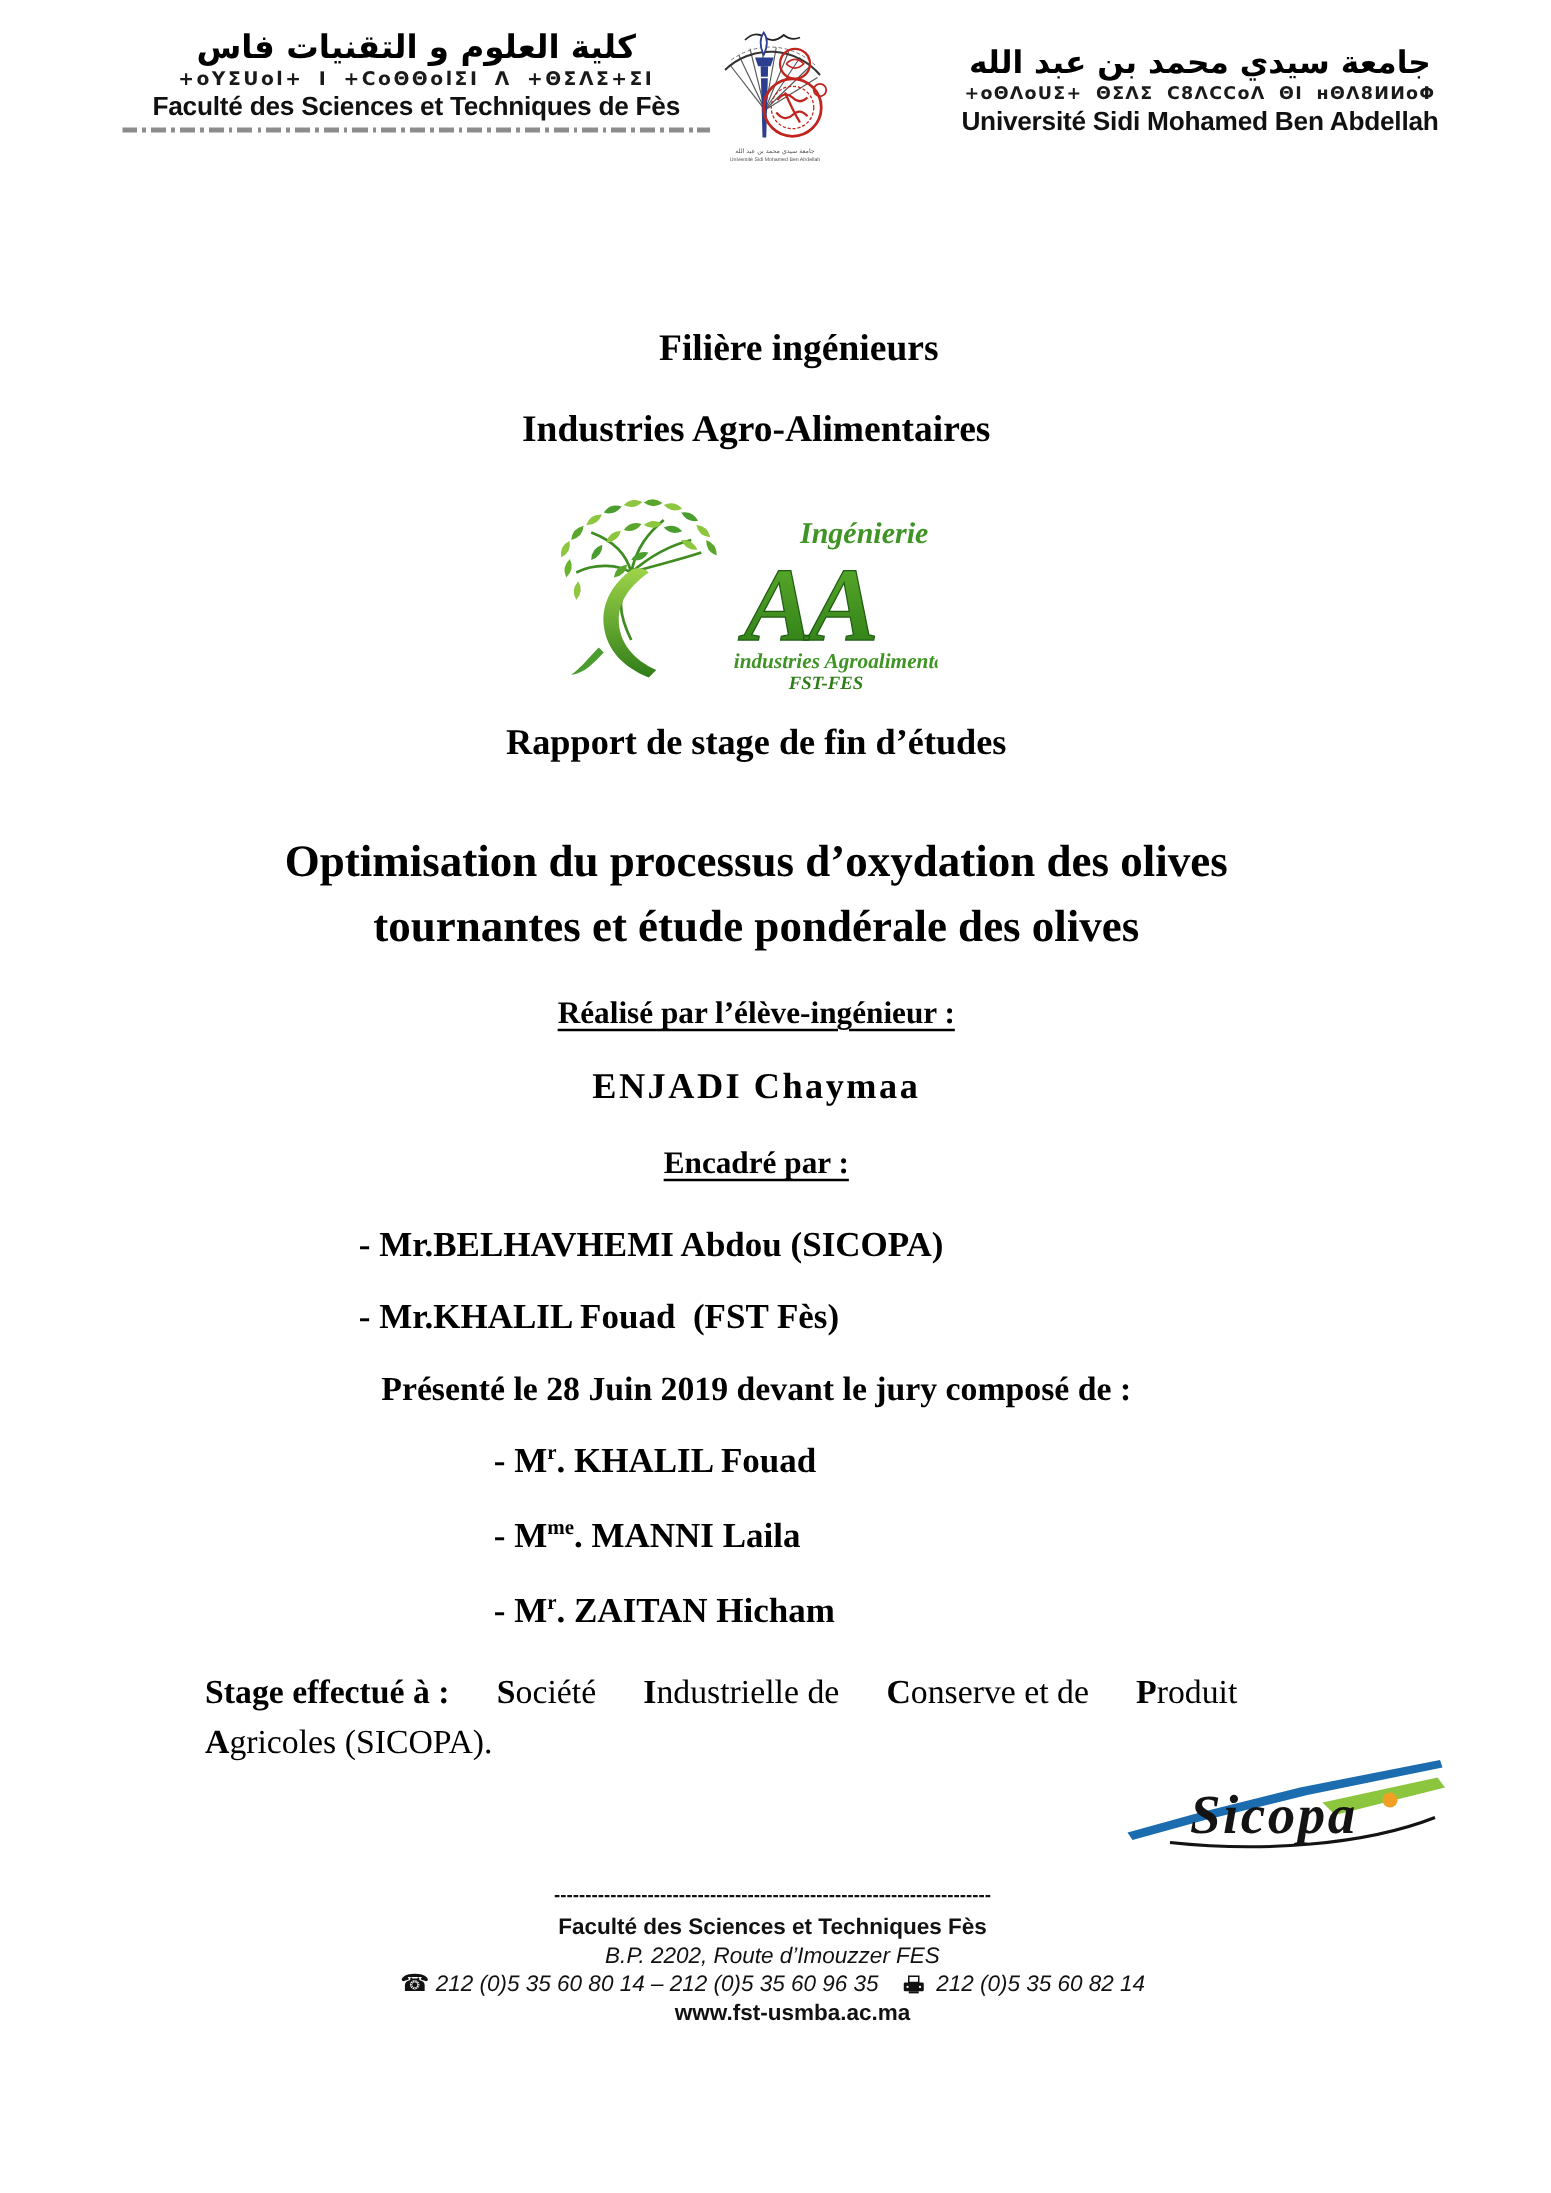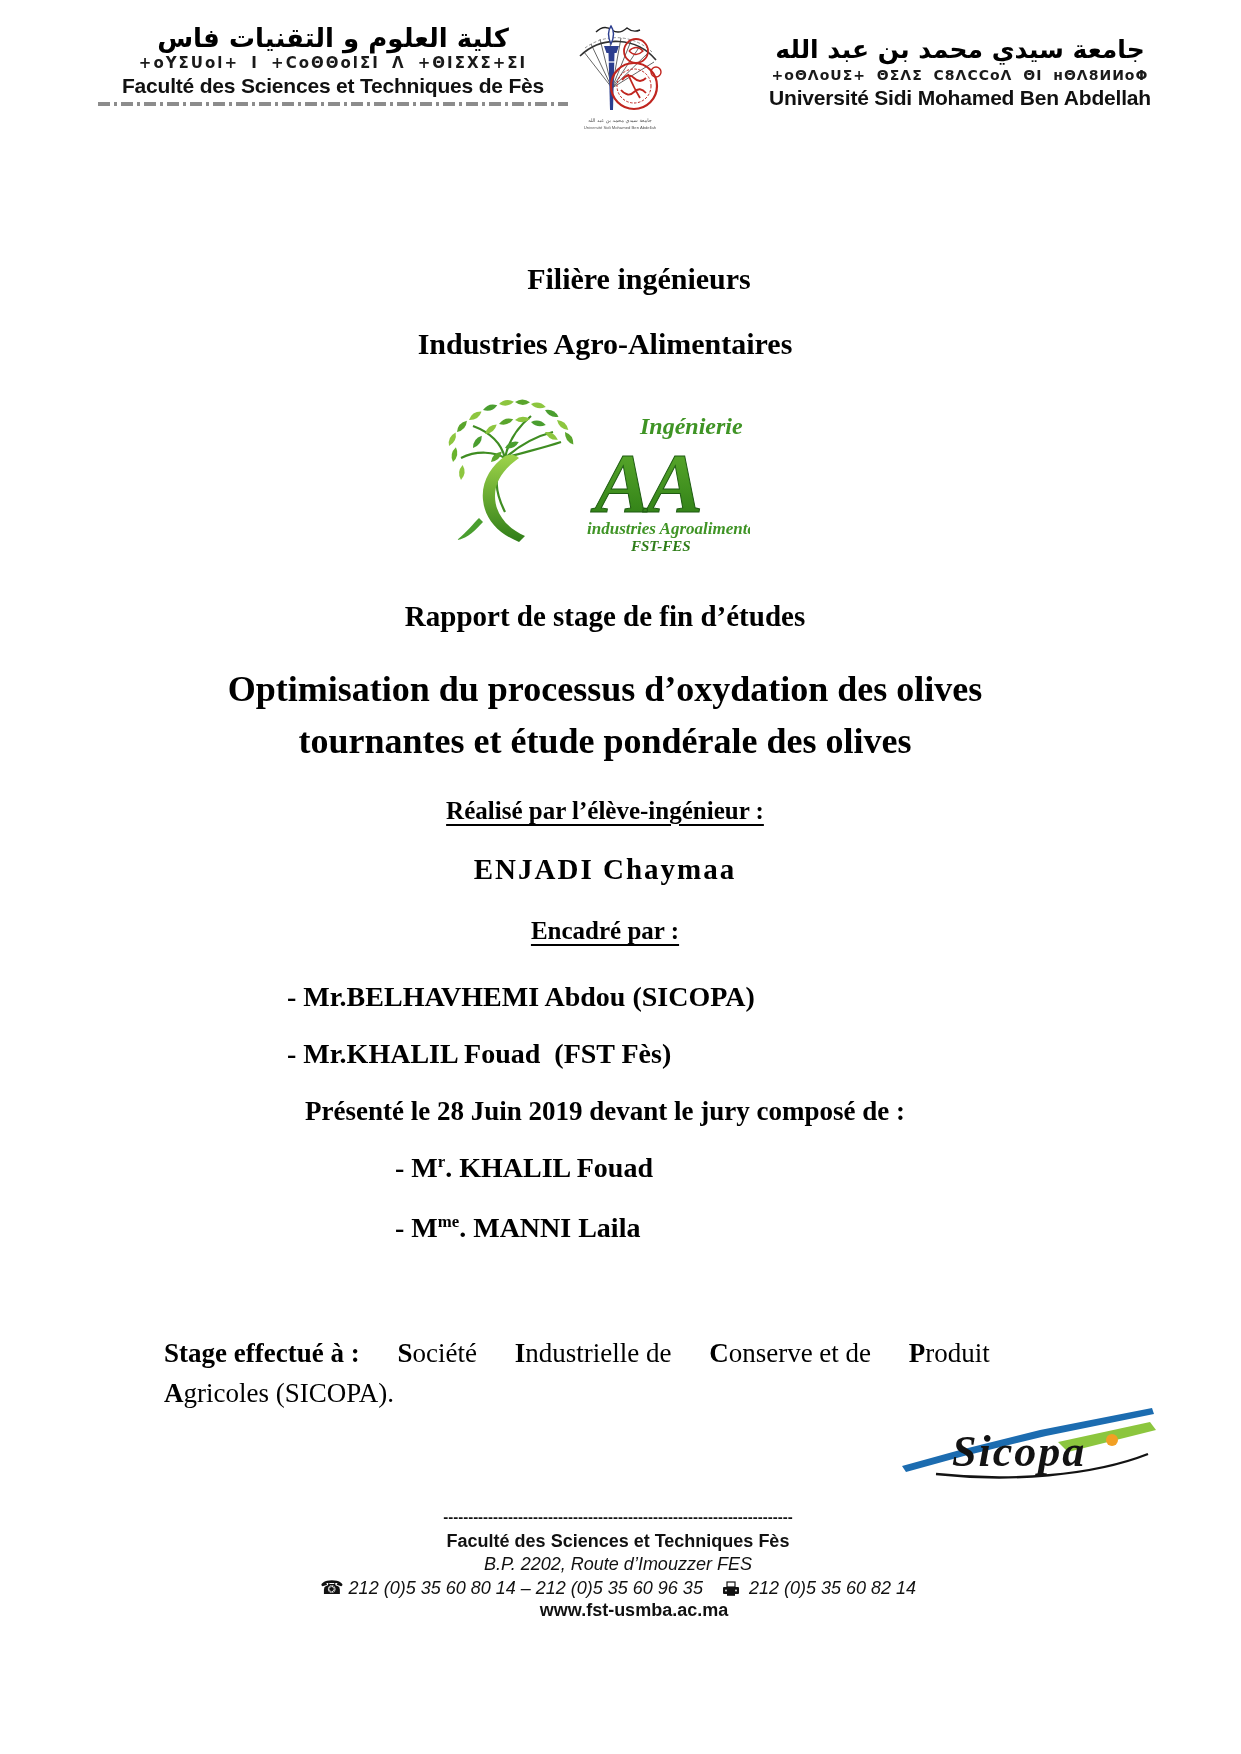--- a/index.html
+++ b/index.html
@@ -16,21 +16,21 @@
   .hdr-right{left:742px;top:34px;width:436px;text-align:center;}
   .ar-line{font-family:"DejaVu Sans",sans-serif;font-weight:bold;font-size:26px;line-height:32px;direction:rtl;}
   .tf-line{font-family:"DejaVu Sans",sans-serif;font-weight:bold;font-size:15px;line-height:19px;letter-spacing:2px;word-spacing:5px;color:#1a1a1a;}
   .fr-line{font-family:"Liberation Sans","DejaVu Sans",sans-serif;font-weight:bold;font-size:21px;line-height:25px;color:#111;letter-spacing:-0.2px;}
   .dashdot{height:4px;margin-top:4px;background:repeating-linear-gradient(90deg,#8c8c8c 0 12px,transparent 12px 16px,#8c8c8c 16px 19px,transparent 19px 23px);}
 
   
   .year{top:198px;font-size:26px;}
   .prog1{top:262px;font-size:30px;font-weight:bold;padding-left:34px;}
   .prog2{top:327px;font-size:30px;font-weight:bold;}
-  .rapport{top:600px;font-size:29px;font-weight:bold;}
+  .rapport{top:578px;font-size:29px;font-weight:bold;}
   .title1{top:668px;font-size:36px;font-weight:bold;}
   .title2{top:720px;font-size:36px;font-weight:bold;}
   .realise{top:797px;font-size:25px;font-weight:bold;}
   .enjadi{top:853px;font-size:29px;font-weight:bold;letter-spacing:2px;}
   .encadre{top:917px;font-size:25px;font-weight:bold;}
   .supline{font-size:28px;font-weight:bold;left:287px;white-space:pre;}
   .sup0{top:981px;} .sup1{top:1038px;}
   .juryhead{top:1096px;font-size:27px;font-weight:bold;}
   .juryline{font-size:28px;font-weight:bold;left:395px;white-space:pre;}
   .jury0{top:1152px;} .jury1{top:1212px;} .jury2{top:1272px;}
@@ -46,21 +46,21 @@
   .phoneglyph{font-style:normal;font-size:19px;}
   .faxsvg{vertical-align:-2px;margin:0 4px 0 14px;}
 </style>
 </head>
 <body>
 
 <div class="page">
 
   <div class="abs hdr-left">
     <div class="ar-line">كلية العلوم و التقنيات فاس</div>
-    <div class="tf-line">+oYΣUol+ I +CoΘΘolΣI Λ +ΘIΣXΣ+ΣI</div>
+    <div class="tf-line">+oYΣUol+ I +CoΘΘolΣI Λ +ΘΣΛΣ+ΣI</div>
     <div class="fr-line">Faculté des Sciences et Techniques de Fès</div>
     <div class="dashdot"></div>
   </div>
 
   <svg class="abs" style="left:574px;top:10px;" width="92" height="124" viewBox="0 0 92 124">
 
     <g stroke="#555" stroke-width="0.9" fill="none">
       <line x1="38" y1="78" x2="10" y2="42"></line>
         <line x1="38" y1="78" x2="17" y2="34"></line>
       <line x1="38" y1="78" x2="26" y2="29"></line>
@@ -162,20 +162,21 @@
   <div class="abs center realise"><span class="u">Réalisé par l’élève-ingénieur :</span></div>
   <div class="abs center enjadi">ENJADI Chaymaa</div>
   <div class="abs center encadre"><span class="u">Encadré par :</span></div>
 
   <div class="abs supline sup0">- Mr.BELHAVHEMI Abdou (SICOPA)</div>
   <div class="abs supline sup1">- Mr.KHALIL Fouad  (FST Fès)</div>
 
   <div class="abs center juryhead">Présenté le 28 Juin 2019 devant le jury composé de :</div>
   <div class="abs juryline jury0"><span>- M</span><sup>r</sup><span>. KHALIL Fouad</span></div>
   <div class="abs juryline jury1"><span>- M</span><sup>me</sup><span>. MANNI Laila</span></div>
+  <div class="abs juryline jury2"><span>- M</span><sup>r</sup><span>. ZAITAN Hicham</span></div>
 
   <div class="abs stage"><span class="b">Stage effectué à : </span><span class="b">S</span><span>ociété </span><span class="b">I</span><span>ndustrielle de </span><span class="b">C</span><span>onserve et de </span><span class="b">P</span><span>roduit </span><span class="b">A</span><span>gricoles (SICOPA).</span></div>
 
   <svg class="abs" style="left:900px;top:1402px;" width="268" height="88" viewBox="0 0 268 88">
     <polygon points="2,64 60,48 140,28 252,6 254,12 146,34 64,54 6,70" fill="#1c6cb0"></polygon>
     <polygon points="158,40 250,20 256,28 168,50" fill="#8cc63e"></polygon>
     <circle cx="212" cy="38" r="6" fill="#f2a024"></circle>
     <path d="M36,72 C110,80 192,74 248,52" stroke="#131313" stroke-width="2.4" fill="none"></path>
     <text x="52" y="64" font-family="Liberation Serif, serif" font-style="italic" font-weight="bold" font-size="44" letter-spacing="2" fill="#131313">Sicopa</text>
   </svg>

